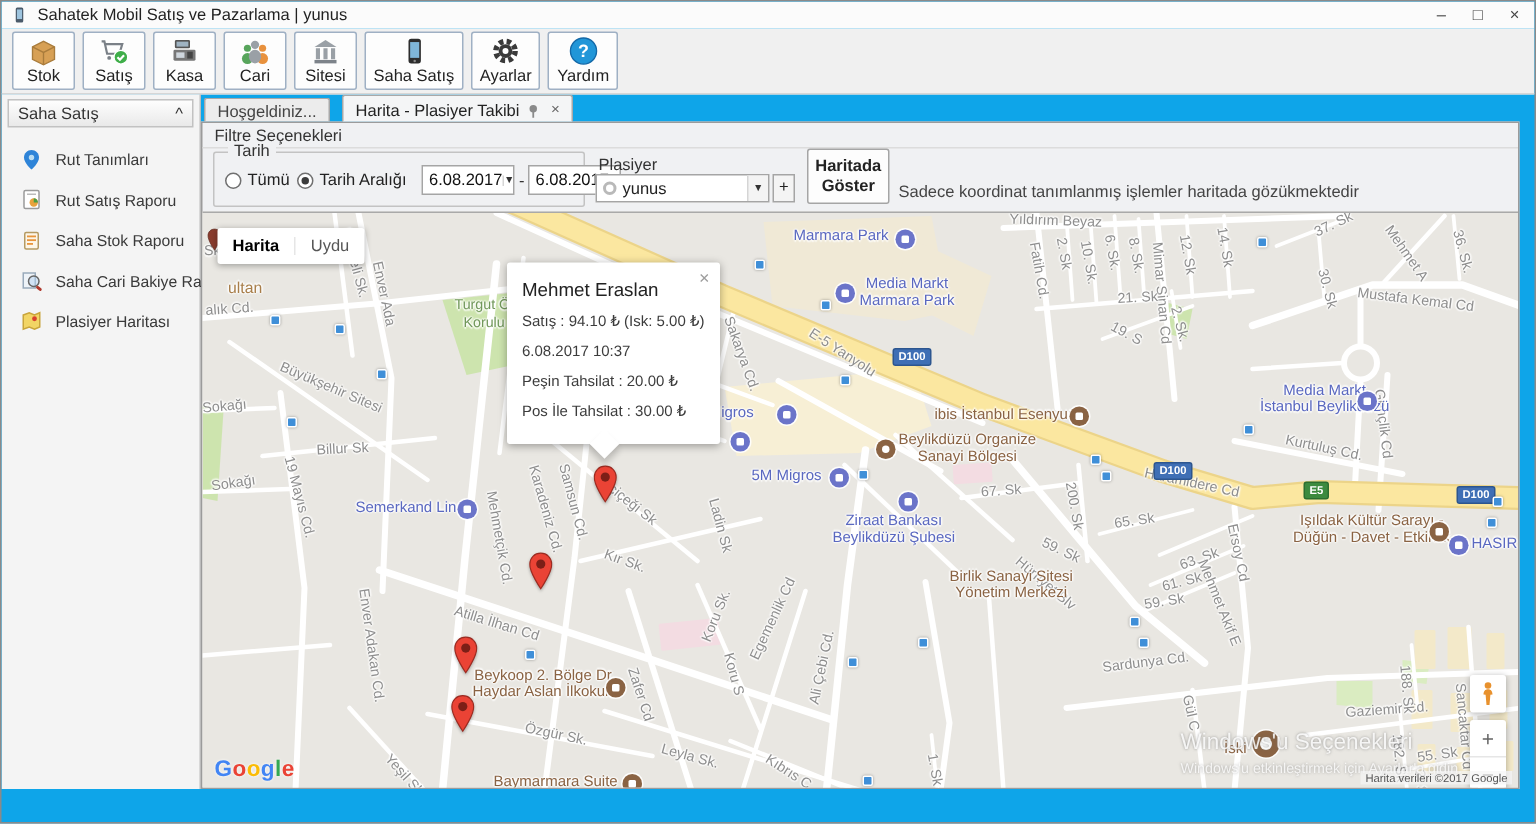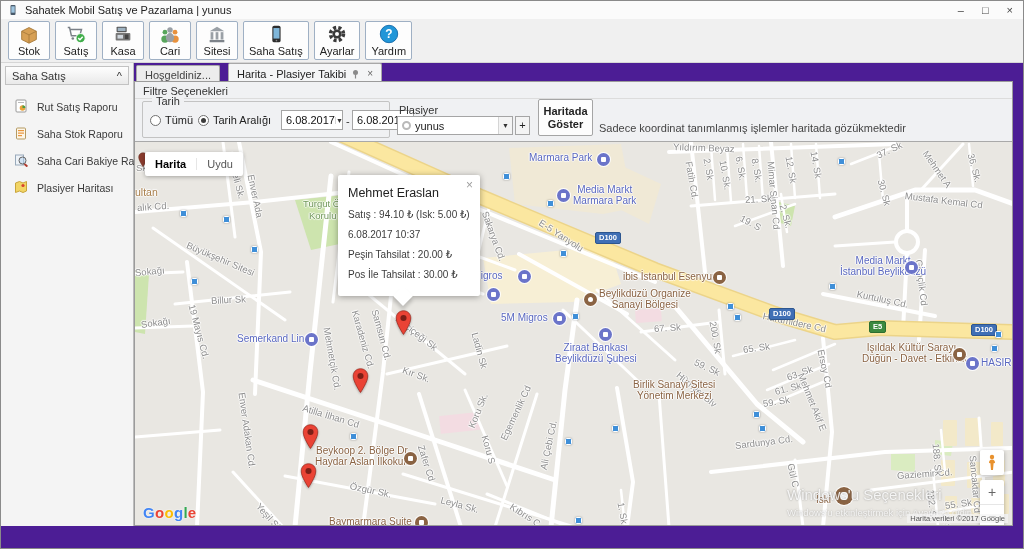--- a/index.html
+++ b/index.html
@@ -1,18 +1,18 @@
 <!DOCTYPE html>
 <html><head>
 <meta charset="utf-8">
 <style>
   * { margin:0; padding:0; box-sizing:border-box; }
   html,body { width:1024px; height:549px; }
   body { font-family:"Liberation Sans","DejaVu Sans",sans-serif; font-size:11px; background:#888; }
-  .app { position:relative; width:1024px; height:549px; background:#4c1d95; overflow:hidden; border:1px solid #8a8a8a; }
+  .app { position:relative; width:1024px; height:549px; background:#0ea5e9; overflow:hidden; border:1px solid #8a8a8a; }
 
   
   .titlebar { position:relative; height:18px; background:#fbfbfb; display:flex; align-items:center; padding-left:6px; }
   .titlebar .ticon { width:12px; height:12px; margin-right:6px; }
   .titlebar .ttext { font-size:11px; color:#222; }
   .winctl { position:absolute; right:4px; top:0; height:18px; display:flex; align-items:center; gap:18px; padding-right:6px; color:#444; font-size:11px; }
   .winctl span { cursor:default; }
 
   
   .toolbar { height:44px; background:#f0f0f0; border-bottom:1px solid #d6d6d6; display:flex; align-items:center; padding-left:7px; gap:5px; }
@@ -203,20 +203,27 @@
       <span class="tlabel">Yardım</span>
     </div>
   </div>
 
   <div class="bodyrow">
 
     <div class="sidebar">
       <div class="sb-header">
         <span>Saha Satış</span>
         <span>^</span>
+      </div>
+      <div class="sb-item">
+        <svg viewBox="0 0 14 15">
+            <path d="M7 1C4.2 1 2 3.2 2 6c0 3.8 5 8 5 8s5-4.2 5-8c0-2.8-2.2-5-5-5z" fill="#2e84d8"></path>
+            <circle cx="7" cy="6" r="1.8" fill="#b8dcf2"></circle>
+          </svg>
+        <span class="sblabel">Rut Tanımları</span>
       </div>
       <div class="sb-item">
         <svg viewBox="0 0 14 15">
             <rect x="2" y="1" width="10" height="12" rx="1" fill="#fff" stroke="#9a9a9a"></rect>
             <rect x="4" y="3" width="6" height="1" fill="#bbb"></rect>
             <circle cx="8.5" cy="9" r="2.8" fill="#e8a23c"></circle>
             <path d="M8.5 9 L8.5 6.2 A2.8 2.8 0 0 1 11.3 9 Z" fill="#4a9e44"></path>
           </svg>
         <span class="sblabel">Rut Satış Raporu</span>
       </div>
@@ -455,21 +462,21 @@
               <div class="st" style="left: 76px; top: 153px; transform: rotate(-3deg);">Billur Sk</div>
               <div class="st" style="left: 0px; top: 125px; transform: rotate(-5deg);">Sokağı</div>
               <div class="st" style="left: 6px; top: 177px; transform: rotate(-8deg);">Sokağı</div>
               <div class="st" style="left: 57px; top: 157px; transform: rotate(75deg);">19 Mayıs Cd.</div>
               <div class="st" style="left: 123px; top: 357px; transform: rotate(48deg);">Yeşil Sk</div>
               <div class="st" style="left: 340px; top: 185px; transform: rotate(75deg);">Ladin Sk</div>
               <div class="st" style="left: 350px; top: 288px; transform: rotate(75deg);">Koru S</div>
               <div class="st" style="left: 1px; top: 20px; transform: rotate(0deg);">Sk.</div>
               <div class="st" style="left: 486px; top: 355px; transform: rotate(80deg);">1. Sk</div>
               <div class="st" style="left: 811px; top: 366px; transform: rotate(85deg);">2. Sk</div>
-              <div class="st hood" style="left: 0px; top: 44px;">ultan</div>
+              <div class="st hood" style="left: 17px; top: 44px;">ultan</div>
               <div class="st parkl" style="left: 168px; top: 56px;">Turgut Özal</div>
               <div class="st parkl" style="left: 174px; top: 68px;">Korulu</div>
               <div class="poi blue" style="left: 394px; top: 10px;">
                 <div>Marmara Park</div>
               </div>
               <div class="poico bag blue" style="left: 462px; top: 11px;"></div>
               <div class="poi blue" style="left: 438px; top: 42px;">
                 <div>Media Markt</div>
                 <div>Marmara Park</div>
               </div>

